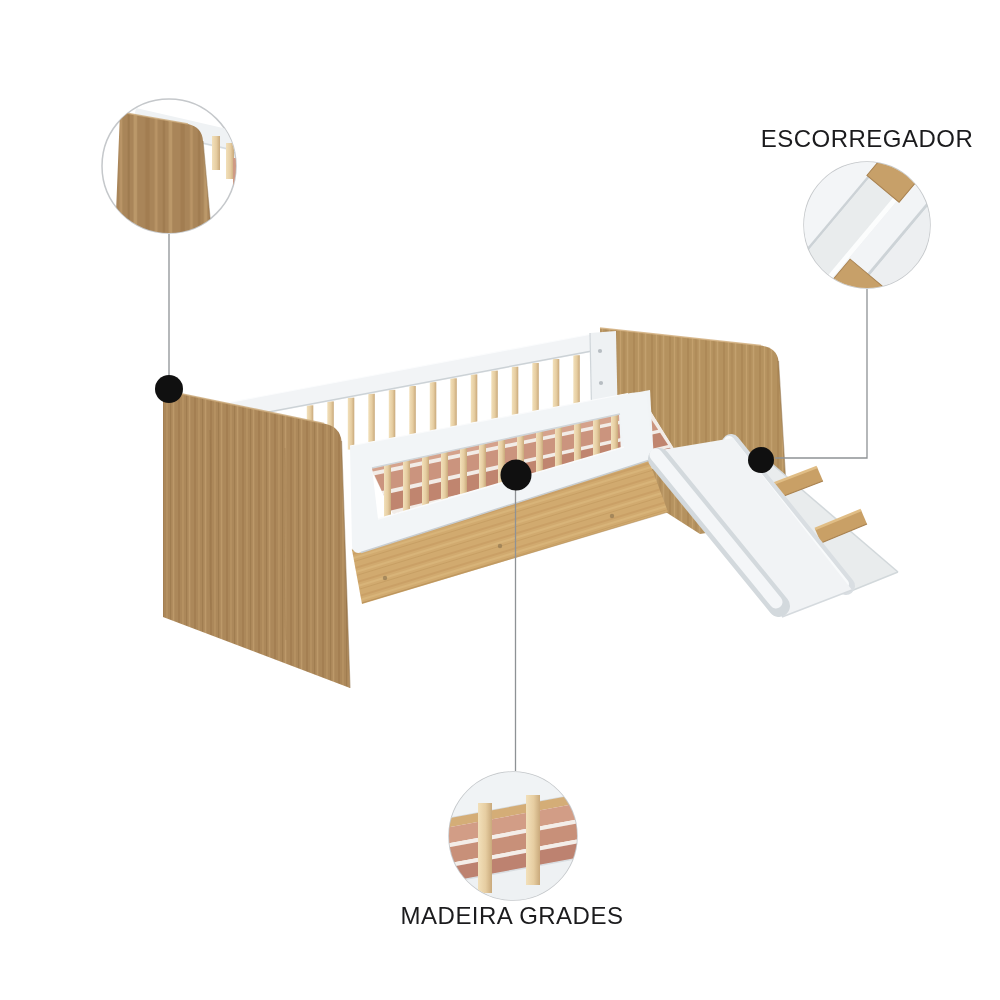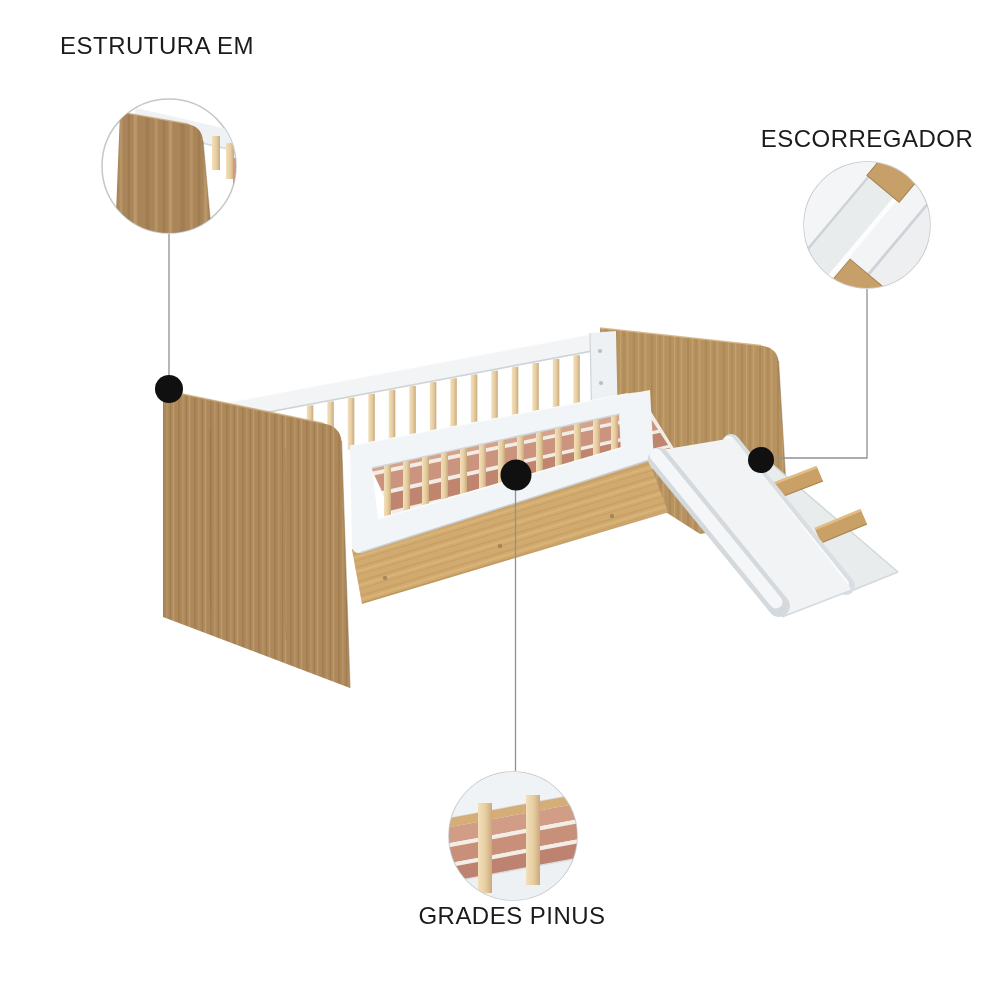--- a/index.html
+++ b/index.html
@@ -244,24 +244,23 @@
     </g>
 
     <g>
       <circle cx="169" cy="389" r="14" fill="#101010"></circle>
       <circle cx="761" cy="460" r="13" fill="#101010"></circle>
       <circle cx="516" cy="475" r="15.5" fill="#101010"></circle>
     </g>
   </svg>
 
   <div class="callout-label" style="left:7px;top:31px;width:300px;">
-    <div>ESTRUTURA EM</div>
   </div>
 
   <div class="callout-label" style="left:717px;top:124px;width:300px;">
     <div>ESCORREGADOR</div>
   </div>
 
   <div class="callout-label" style="left:362px;top:901px;width:300px;">
-    <div>GRADES PINUS</div>
+    <div>MADEIRA GRADES</div>
   </div>
 
 </div>
 
 </body></html>

